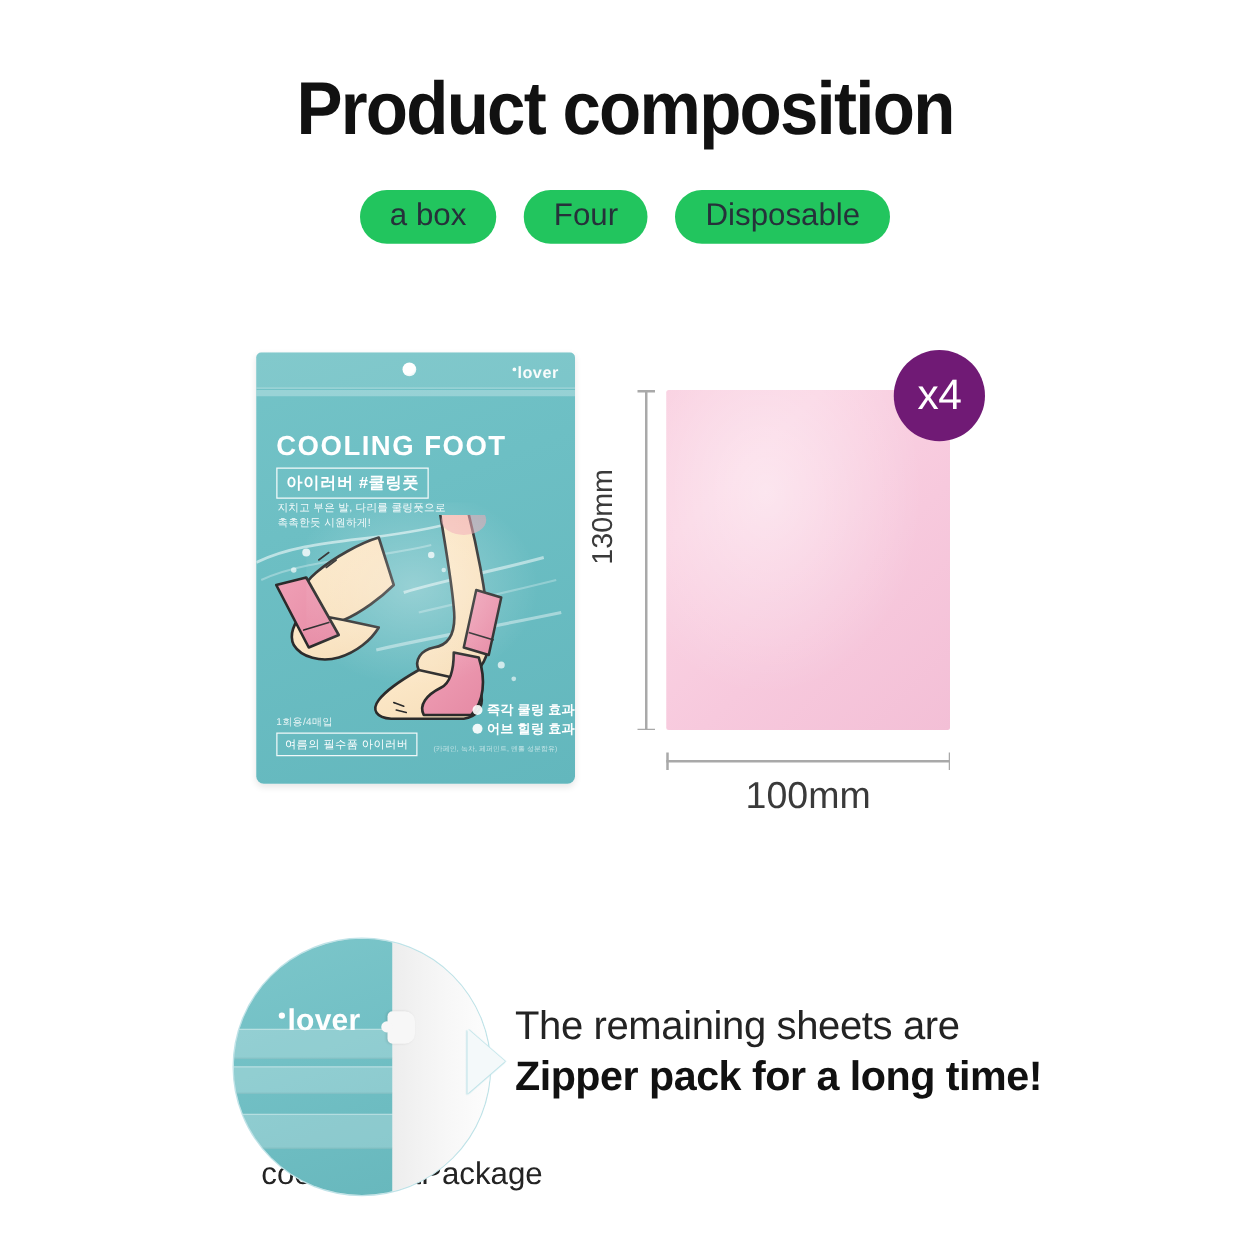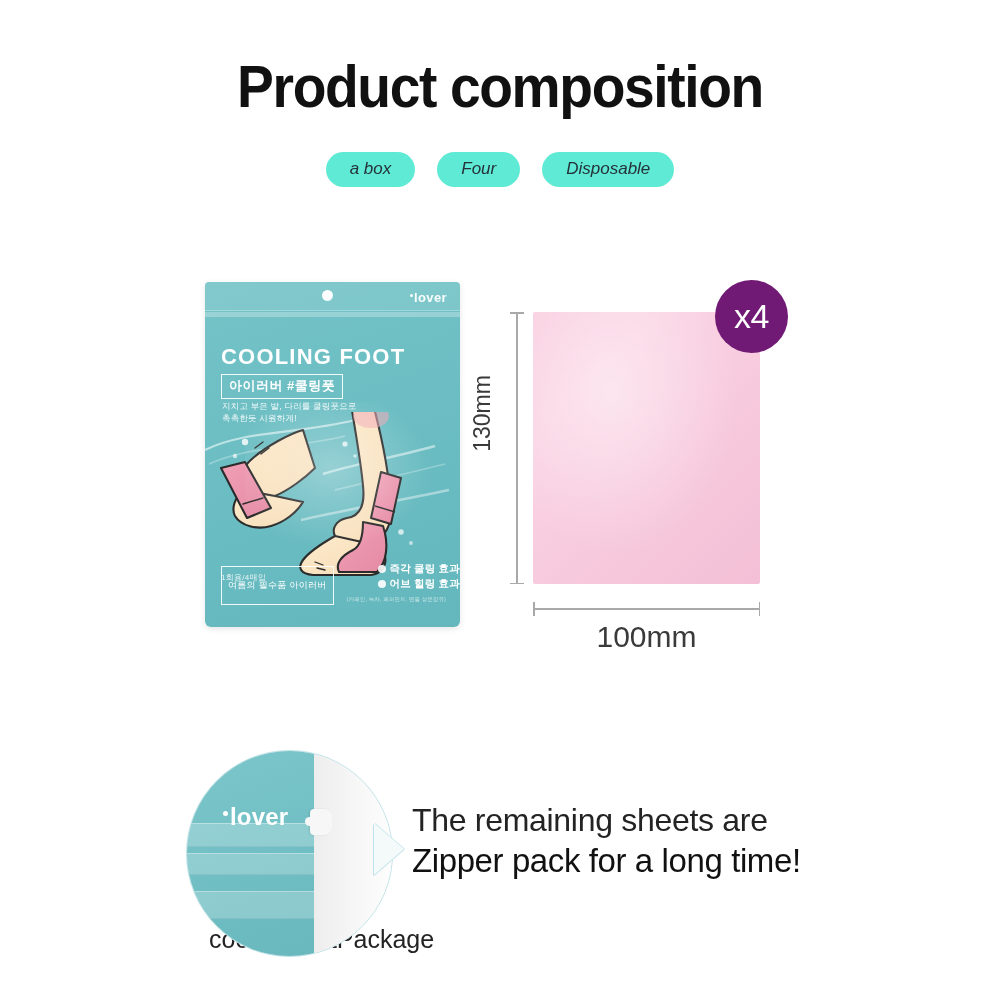--- a/index.html
+++ b/index.html
@@ -21,28 +21,27 @@
     letter-spacing:-1.5px;
     color:#111111;
     font-family:"Liberation Sans","DejaVu Sans",sans-serif;
     transform:scaleX(0.92);
   }
   .pill-row{
     position:absolute;left:0;top:152px;width:1000px;
     display:flex;justify-content:center;align-items:center;gap:22px;
   }
   .pill{
-    background:#5eead4;
+    background:#22c55e;
     color:#26313a;
     border-radius:22px;
     padding:8px 24px 10px;
-    font-size:17px;
+    font-size:25px;
     line-height:1;
     white-space:nowrap;
-    font-style:italic;
   }
 
   
   .product-row{position:absolute;left:0;top:262px;width:1000px;height:440px;}
 
   
   .pkg-wrap{position:absolute;left:205px;top:20px;width:255px;height:345px;}
   .pkg{
     position:absolute;left:0;top:0;width:255px;height:345px;
     background:linear-gradient(160deg,#74c3c7 0%,#6dbfc4 35%,#63b7bd 100%);
@@ -89,21 +88,21 @@
     color:rgba(255,255,255,.93);font-size:8.5px;line-height:1.45;
     white-space:pre-line;letter-spacing:.2px;
   }
   .pkg-foot-left{
     position:absolute;left:16px;bottom:44px;
     color:rgba(255,255,255,.85);font-size:8px;letter-spacing:.3px;
   }
   .pkg-foot-box{
     position:absolute;left:16px;bottom:22px;
     border:1.2px solid rgba(255,255,255,.9);
-    padding:12px 6px;
+    padding:2px 6px;
     color:#ffffff;font-size:9px;letter-spacing:.3px;white-space:nowrap;
   }
   .pkg-bullets{
     position:absolute;right:0;bottom:36px;text-align:left;
   }
   .pkg-bullet{
     color:#ffffff;font-size:10.5px;font-weight:bold;line-height:1.45;
     letter-spacing:.2px;white-space:nowrap;
   }
   .pkg-bullet .bdot{
@@ -214,21 +213,21 @@
   }
   .zip-beak{
     position:absolute;left:374px;top:78px;width:0;height:0;
     border-top:26px solid transparent;
     border-bottom:26px solid transparent;
     border-left:30px solid #f4f9fa;
     filter:drop-shadow(1px 0 0 #bfe3e8) drop-shadow(-1px 1px 0 #bfe3e8);
   }
   .zip-text{position:absolute;left:412px;top:55px;}
   .zip-line1{font-size:32px;color:#232323;line-height:1.25;letter-spacing:-.3px;white-space:nowrap;}
-  .zip-line2{font-size:33px;font-weight:normal;color:#111111;line-height:1.25;letter-spacing:-.4px;white-space:nowrap;}
+  .zip-line2{font-size:33px;font-weight:bold;color:#111111;line-height:1.25;letter-spacing:-.4px;white-space:nowrap;}
 </style>
 </head>
 <body>
 
 <div class="page">
 
   <div class="title">Product composition</div>
 
   <div class="pill-row">
     <span class="pill">a box</span>

